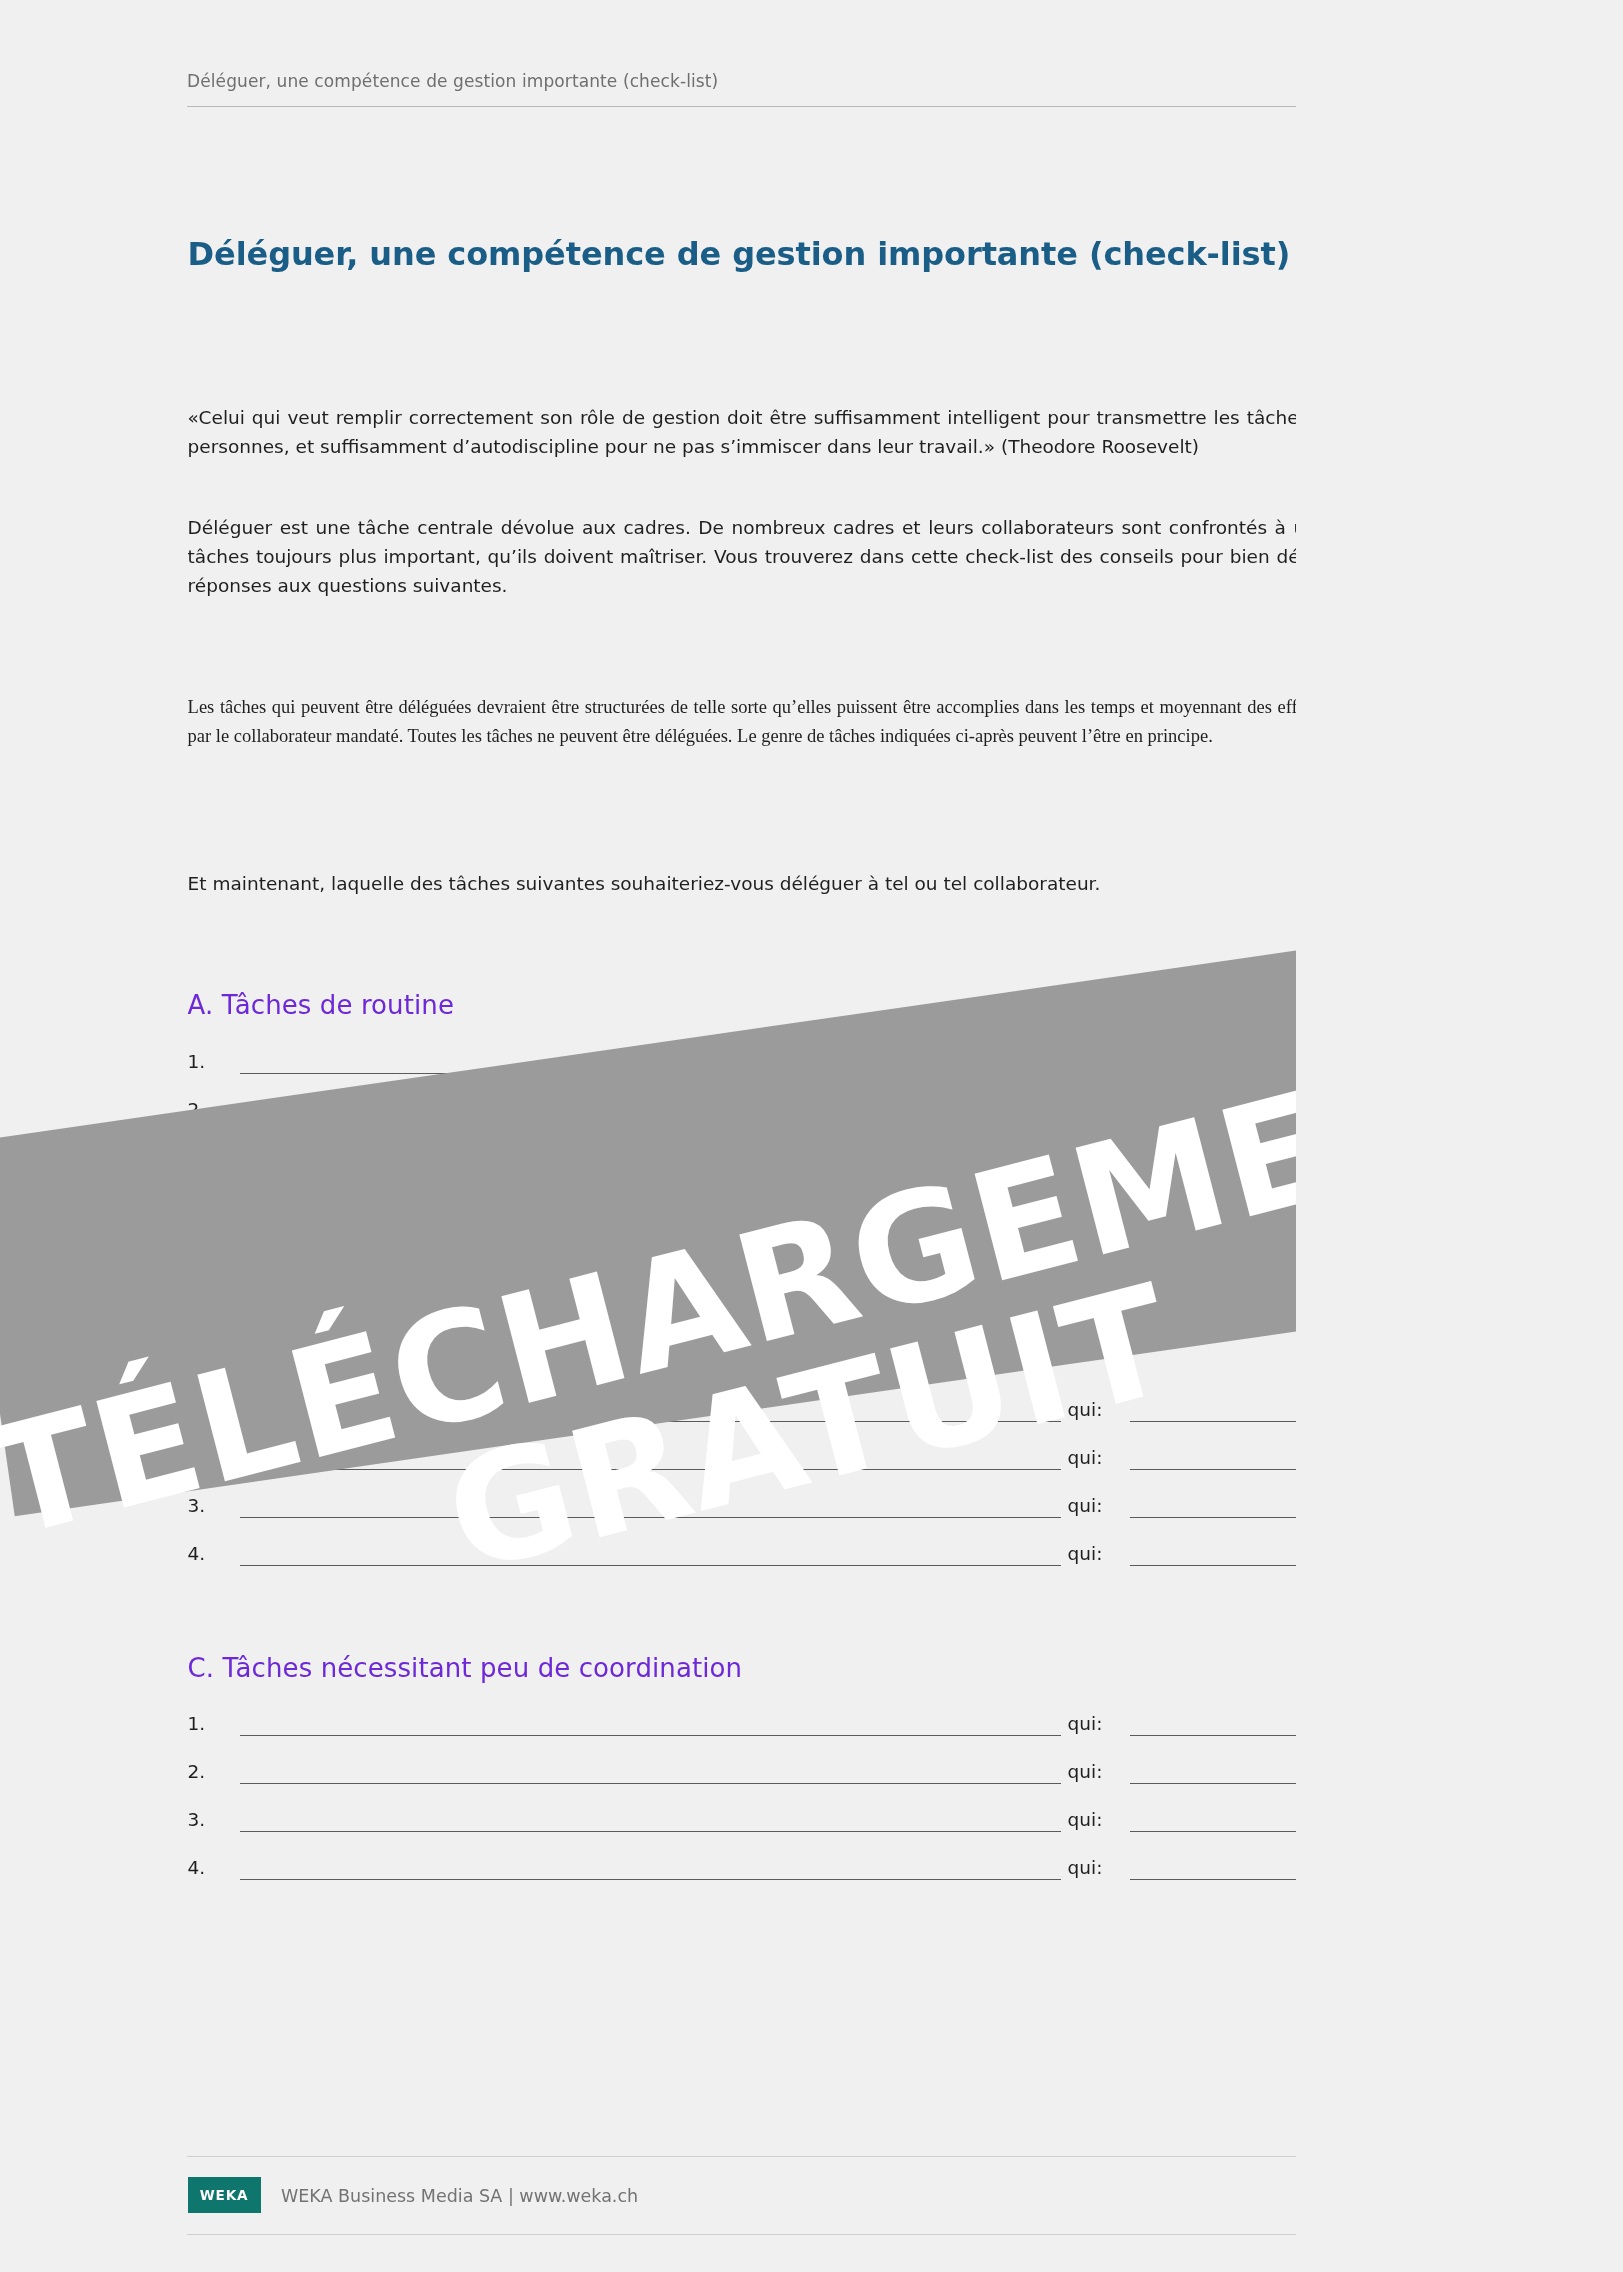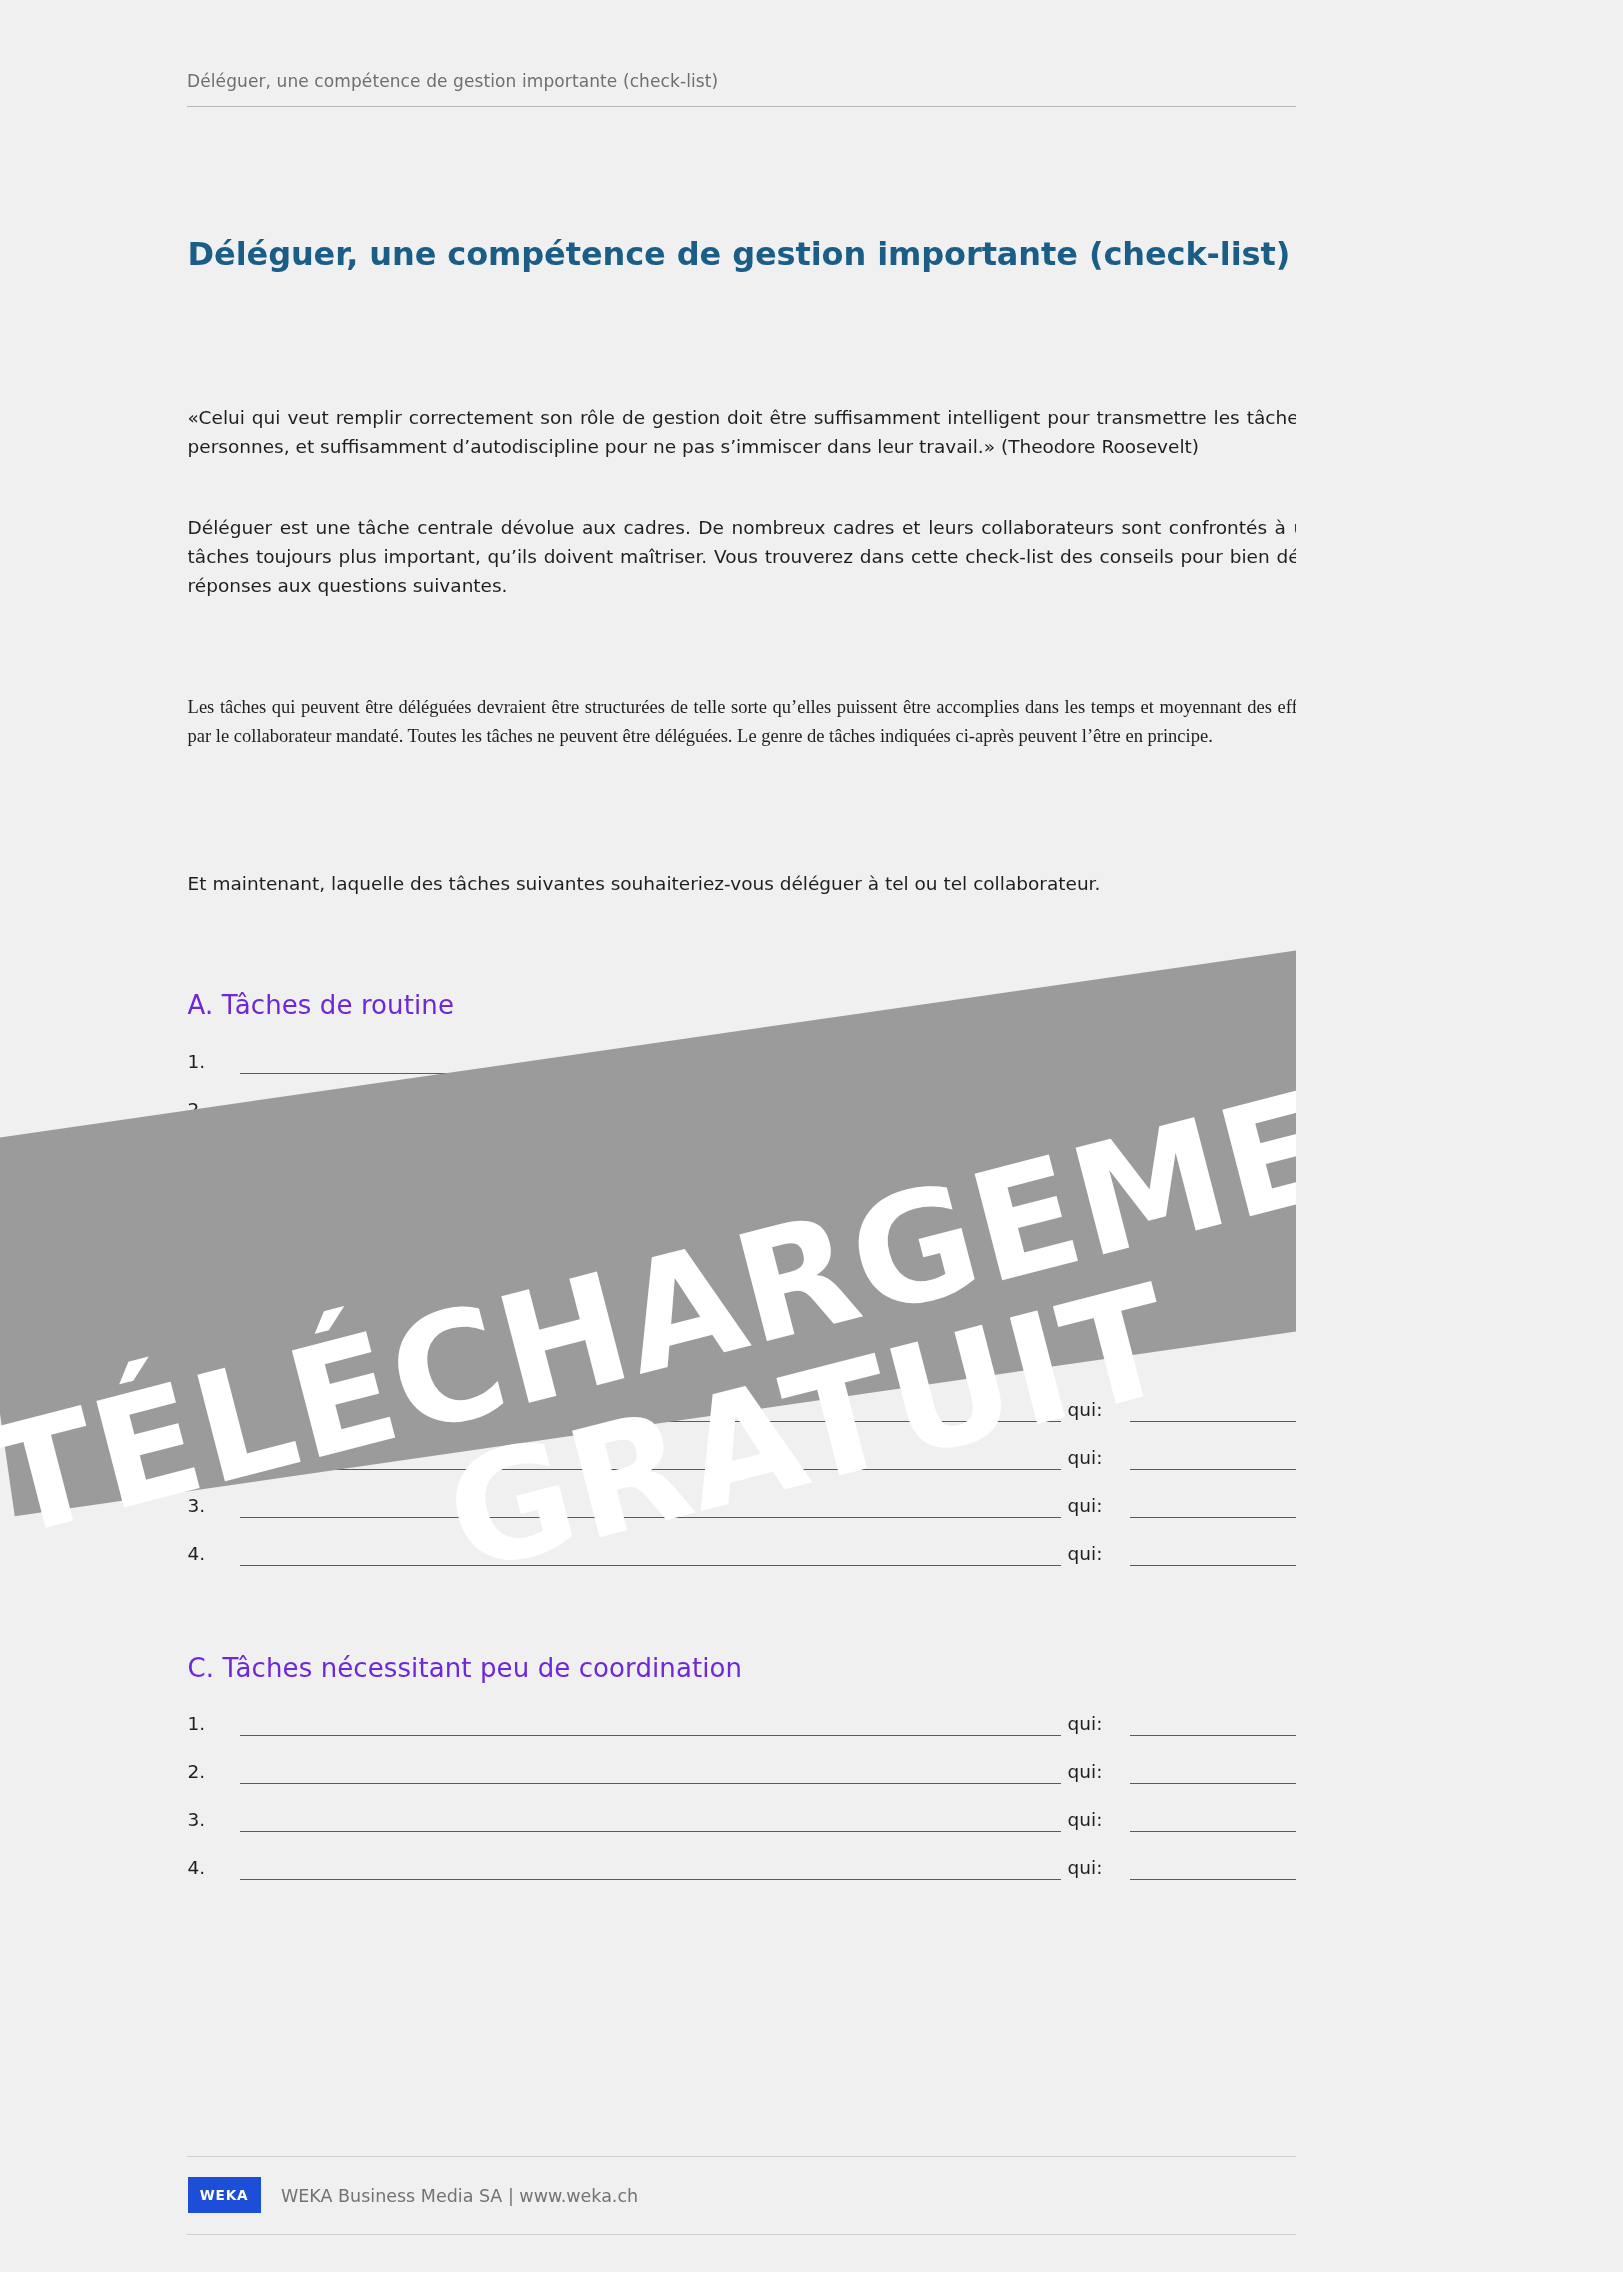--- a/index.html
+++ b/index.html
@@ -140,21 +140,21 @@
     width: 1253px;
     height: 1.3px;
     background: #cfcfcf;
   }
   .logo {
     position: absolute;
     left: 0.6px;
     top: 2177px;
     width: 73px;
     height: 36px;
-    background: #1d4ed8;
+    background: #0f766e;
     color: #fff;
     font-size: 13.6px;
     font-weight: bold;
     letter-spacing: 0.8px;
     display: flex;
     align-items: center;
     justify-content: center;
   }
   .footer-text {
     position: absolute;

